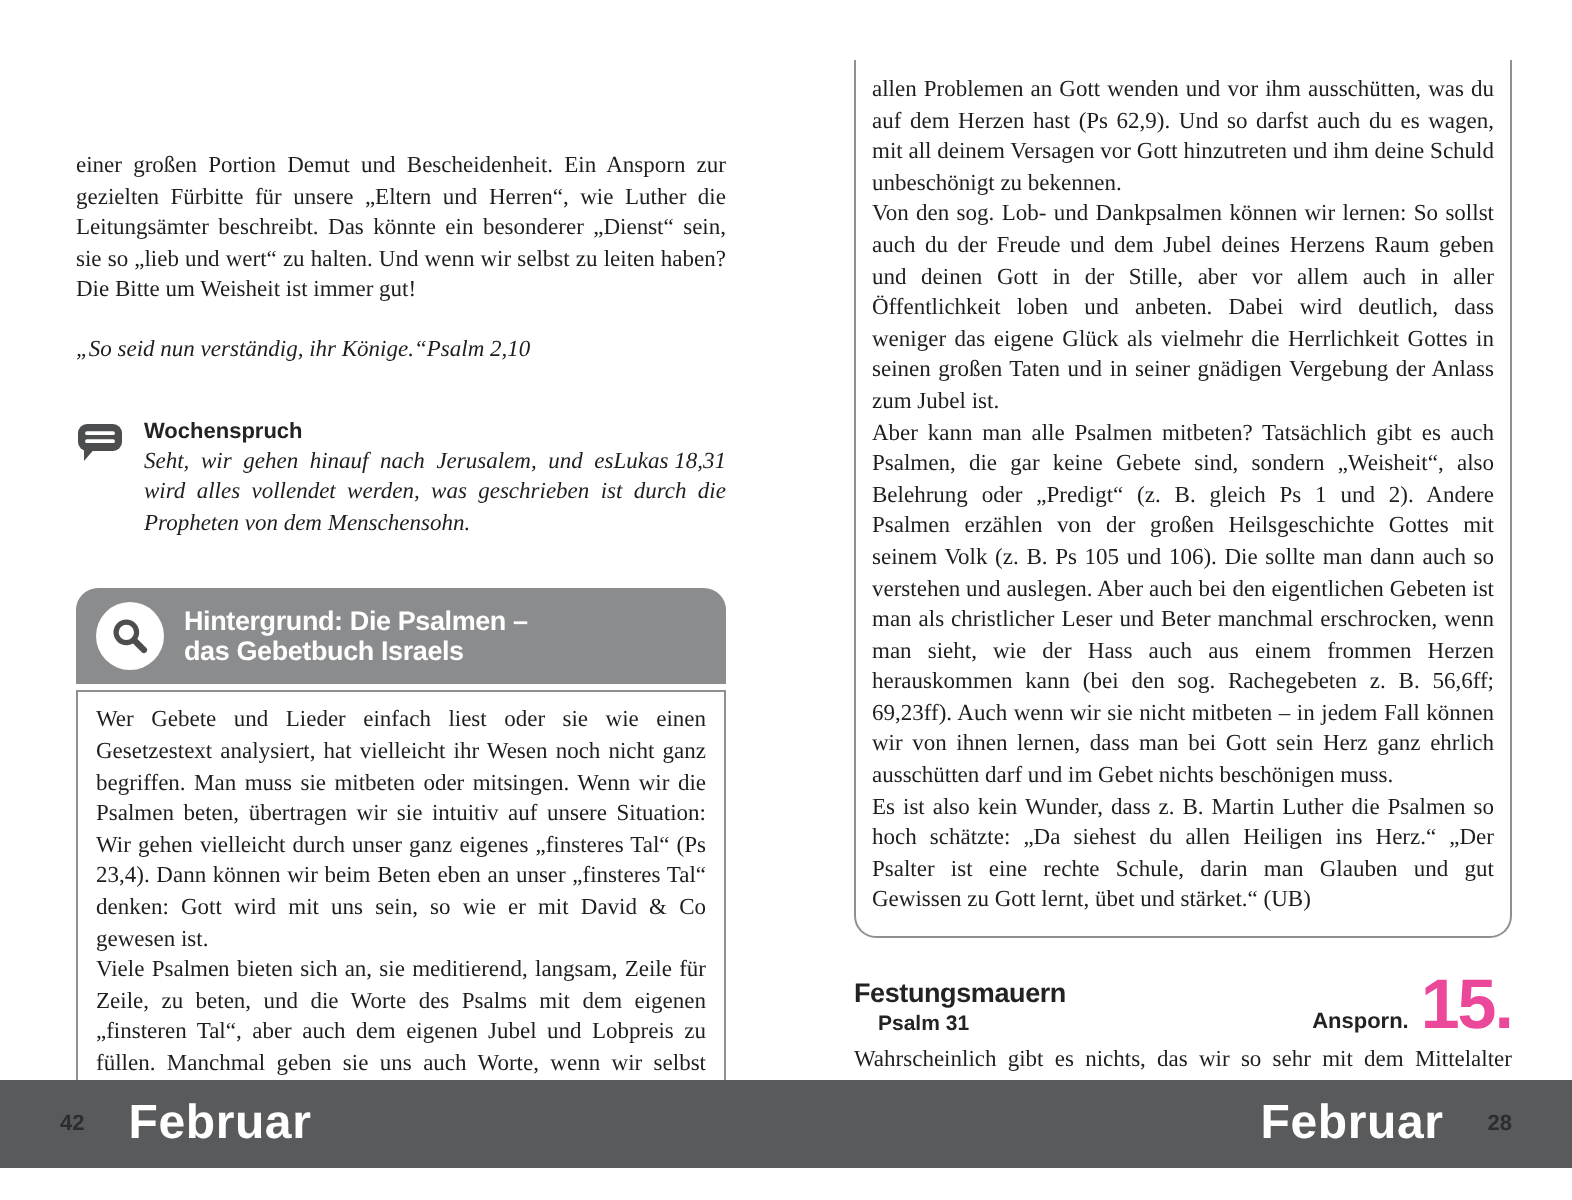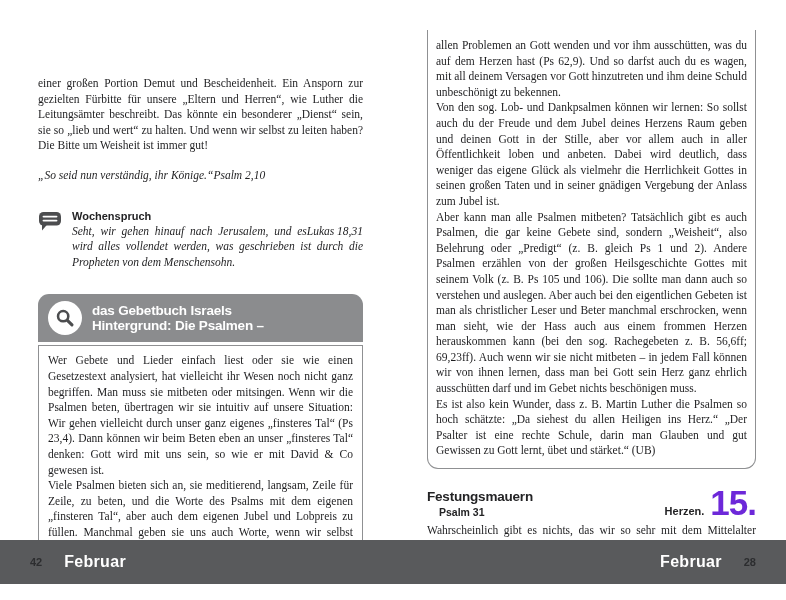--- a/index.html
+++ b/index.html
@@ -149,21 +149,21 @@
   .sh-weekday {
     font-weight: bold;
     font-size: 11px;
     color: #232325;
     margin-right: 6px;
   }
   .sh-day {
     font-weight: bold;
     font-size: 35px;
     line-height: 30px;
-    color: #6d28d9;
+    color: #ec4899;
     letter-spacing: -1px;
   }
 
   
   .footer {
     position: absolute;
     left: 0;
     top: 540px;
     width: 786px;
     height: 44px;
@@ -179,21 +179,21 @@
     align-items: center;
     gap: 22px;
   }
   .f-num {
     font-weight: bold;
     font-size: 11px;
     color: #2c2d2f;
   }
   .f-month {
     font-weight: bold;
-    font-size: 16px;
+    font-size: 24px;
     color: #ffffff;
     letter-spacing: 0.3px;
   }
 </style>
 </head>
 <body>
 
 <div class="spread">
 
   <div class="page page-left">
@@ -223,22 +223,22 @@
 
     <div class="hbox">
       <div class="hbox-header">
         <span class="hbox-icon">
           <svg width="22" height="22" viewBox="0 0 24 24">
             <circle cx="10" cy="10" r="5.6" fill="none" stroke="#4c4d4f" stroke-width="2.8"></circle>
             <line x1="14.3" y1="14.3" x2="19.6" y2="19.6" stroke="#4c4d4f" stroke-width="3.4" stroke-linecap="round"></line>
           </svg>
         </span>
         <div class="hbox-title">
+          <div>Hintergrund: Die Psalmen –</div>
           <div>das Gebetbuch Israels</div>
-          <div>Hintergrund: Die Psalmen –</div>
         </div>
       </div>
       <div class="hbox-body">
         <p class="serif just">Wer Gebete und Lieder einfach liest oder sie wie einen Gesetzestext analysiert, hat vielleicht ihr Wesen noch nicht ganz begriffen. Man muss sie mitbeten oder mitsingen. Wenn wir die Psalmen beten, übertragen wir sie intuitiv auf unsere Situation: Wir gehen vielleicht durch unser ganz eigenes „finsteres Tal“ (Ps 23,4). Dann können wir beim Beten eben an unser „finsteres Tal“ denken: Gott wird mit uns sein, so wie er mit David &amp; Co gewesen ist.</p>
         <p class="serif just">Viele Psalmen bieten sich an, sie meditierend, langsam, Zeile für Zeile, zu beten, und die Worte des Psalms mit dem eigenen „finsteren Tal“, aber auch dem eigenen Jubel und Lobpreis zu füllen. Manchmal geben sie uns auch Worte, wenn wir selbst keine eigenen Worte zum Beten mehr finden. Natürlich soll dies nicht gedankenlos geschehen – darum gibt es auch bei den Psalmen an den Sonntagen eine Auslegung.</p>
         <p class="serif just">Daneben können wir von den Psalmen aber auch einiges lernen: Die Klage- und Bittpsalmen zeigen uns: So darfst du dich mit</p>
       </div>
     </div>
   </div>
 
@@ -249,21 +249,21 @@
       <p class="serif just">Aber kann man alle Psalmen mitbeten? Tatsächlich gibt es auch Psalmen, die gar keine Gebete sind, sondern „Weisheit“, also Belehrung oder „Predigt“ (z. B. gleich Ps 1 und 2). Andere Psalmen erzählen von der großen Heilsgeschichte Gottes mit seinem Volk (z. B. Ps 105 und 106). Die sollte man dann auch so verstehen und auslegen. Aber auch bei den eigentlichen Gebeten ist man als christlicher Leser und Beter manchmal erschrocken, wenn man sieht, wie der Hass auch aus einem frommen Herzen herauskommen kann (bei den sog. Rachegebeten z. B. 56,6ff; 69,23ff). Auch wenn wir sie nicht mitbeten – in jedem Fall können wir von ihnen lernen, dass man bei Gott sein Herz ganz ehrlich ausschütten darf und im Gebet nichts beschönigen muss.</p>
       <p class="serif just">Es ist also kein Wunder, dass z. B. Martin Luther die Psalmen so hoch schätzte: „Da siehest du allen Heiligen ins Herz.“ „Der Psalter ist eine rechte Schule, darin man Glauben und gut Gewissen zu Gott lernt, übet und stärket.“ (UB)</p>
     </div>
 
     <div class="section-head">
       <div class="sh-left">
         <div class="sh-title">Festungsmauern</div>
         <div class="sh-sub">Psalm 31</div>
       </div>
       <div class="sh-right">
-        <span class="sh-weekday">Herzen.</span>
+        <span class="sh-weekday">Ansporn.</span>
         <span class="sh-day">15.</span>
       </div>
     </div>
 
     <p class="serif just">Wahrscheinlich gibt es nichts, das wir so sehr mit dem Mittelalter verbinden, wie Ritterburgen. Mauern mit Zinnen, Torhäuser, Türme wie der mächtige Bergfried, Fallgatter, Zugbrücken. Und am mittelalterlichsten sehen gerade die Burgen aus, die erst in der romantischen Mittelalterbegeisterung des 19. Jahrhunderts</p>
   </div>
 </div>
 
 <div class="footer">
   <div class="f-group">

